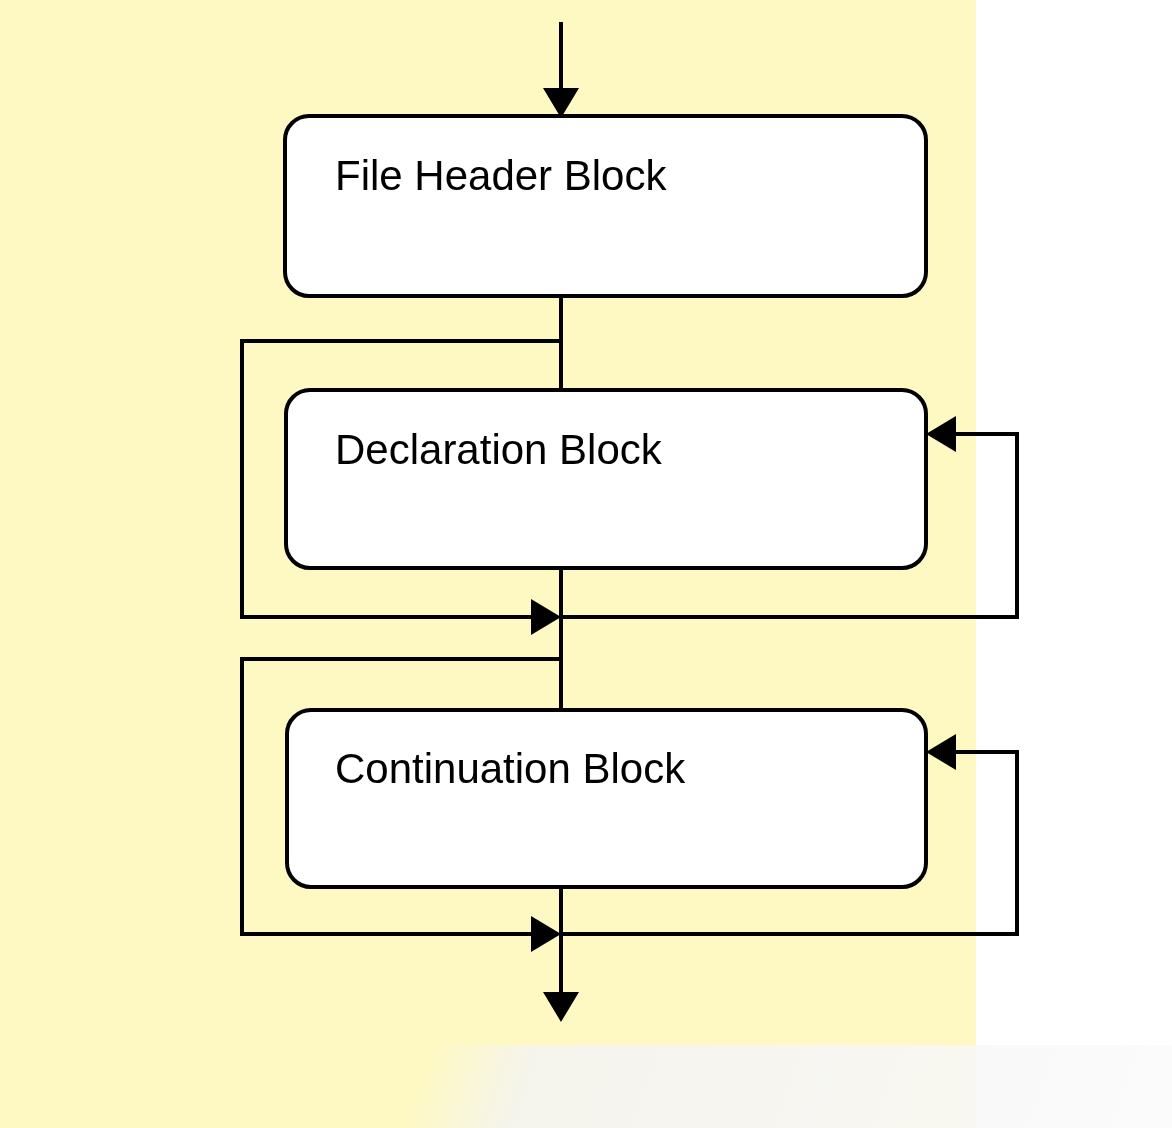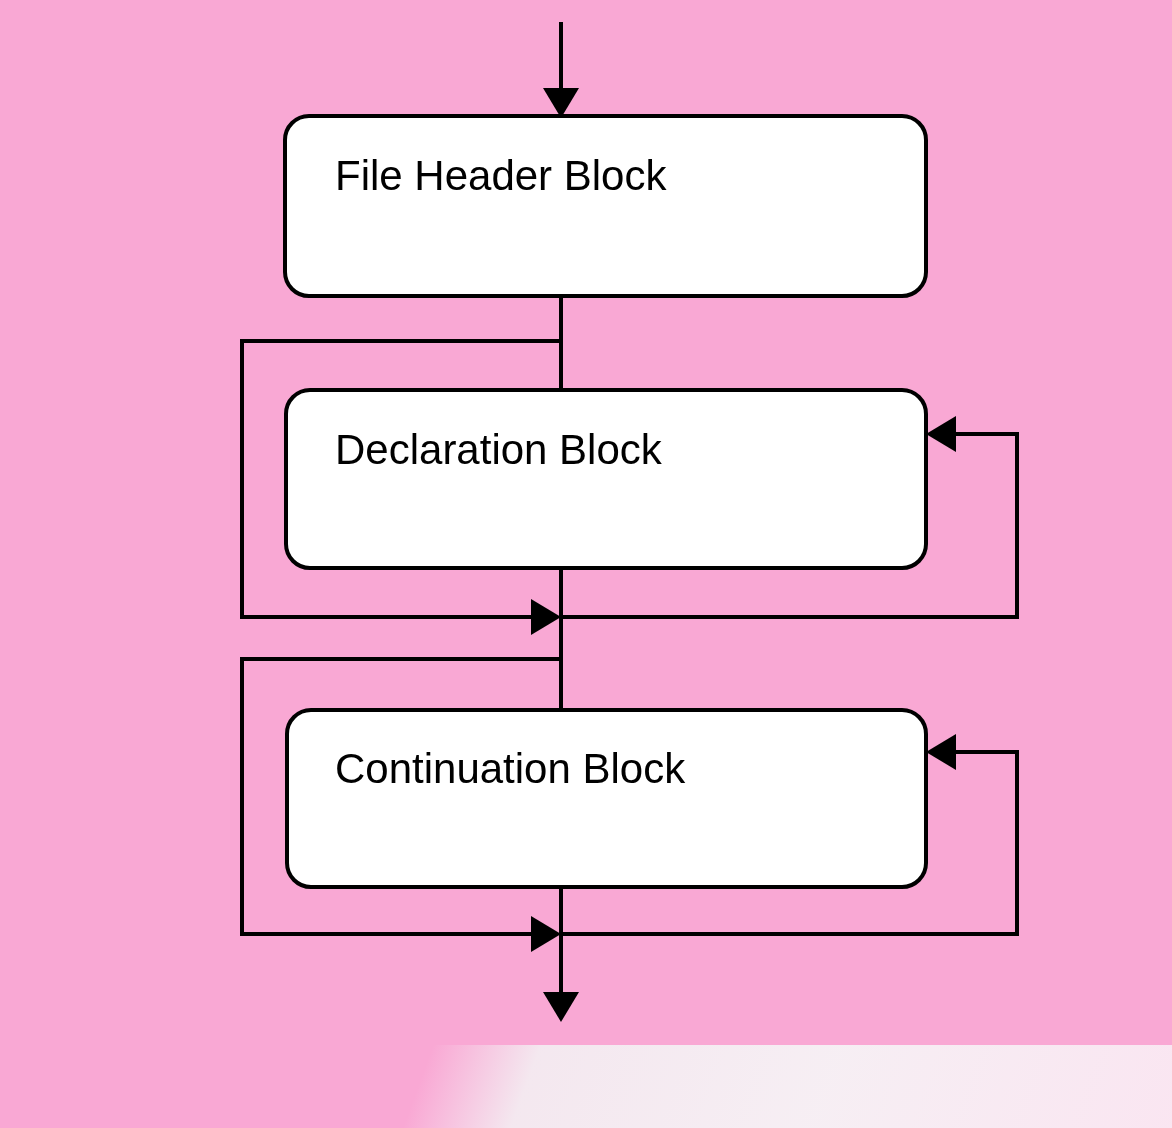--- a/index.html
+++ b/index.html
@@ -57,21 +57,21 @@
     stroke-linecap: butt;
     stroke-linejoin: miter;
   }
   .arrow-head {
     stroke: none;
   }
 </style>
 </head>
 <body style="width: 1172px; height: 1128px;">
 
-<div id="diagram-root" style="width: 1172px; height: 1128px; background: #f9a8d4;">
+<div id="diagram-root" style="width: 976px; height: 1128px; background: #fef9c3;">
 
   <svg id="flow" width="1172" height="1128" viewBox="0 0 1172 1128" aria-label="Block flow diagram">
 
     <title>Block Flow Diagram</title>
 
     <g id="edges-layer">
 
       <path class="edge-path" d="M 561 22 L 561 110" stroke="#000000" stroke-width="4"></path>
       <polygon class="arrow-head" points="543,88 579,88 561,118" fill="#000000"></polygon>
 

